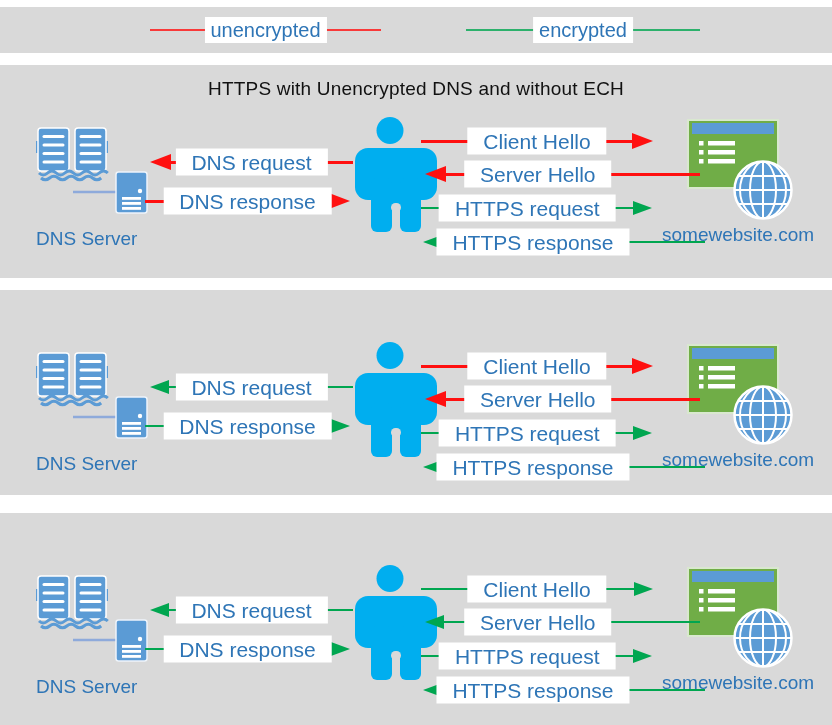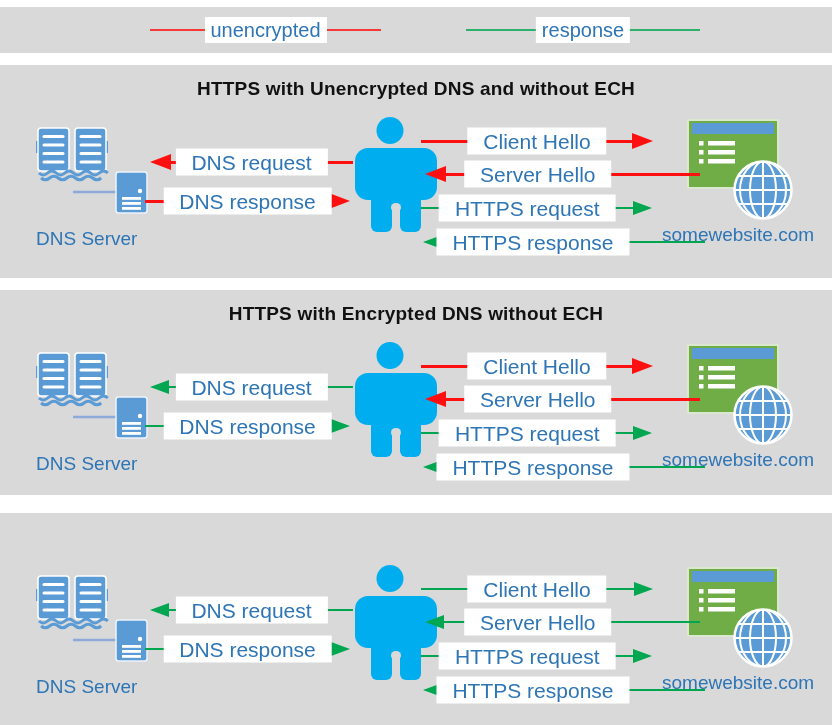--- a/index.html
+++ b/index.html
@@ -9,21 +9,21 @@
   *{box-sizing:border-box;margin:0;padding:0}
   body{width:832px;height:725px;background:#fff;overflow:hidden;
        font-family:"Liberation Sans",sans-serif;}
   .stage{position:relative;width:832px;height:725px;padding-top:7px}
   .panel{position:relative;width:832px;background:var(--panelbg)}
   .legendbar{height:46px;margin-bottom:12px}
   #p1{height:213px;margin-bottom:12px}
   #p2{height:205px;margin-bottom:18px}
   #p3{height:212px}
   .title{position:absolute;top:13px;left:0;width:100%;text-align:center;
-         font-size:19px;font-weight:700;color:#111;letter-spacing:.2px}
+         font-size:19px;font-weight:400;color:#111;letter-spacing:.2px}
   
   .arrow{position:absolute;height:0;color:#000}
   .arrow.unencrypted{color:var(--unencrypted)}
   .arrow.encrypted{color:var(--encrypted)}
   .arrow .line{position:absolute;left:0;right:0;top:-1.5px;height:3px;background:currentColor}
   .arrow.encrypted .line{height:2.4px;top:-1.2px}
   .arrow.right .line{right:12px}
   .arrow.left  .line{left:12px}
   .arrow .head{position:absolute;width:0;height:0;
                border-top:8.5px solid transparent;border-bottom:8.5px solid transparent}
@@ -138,21 +138,21 @@
 
 <div class="stage">
 
   <div class="panel legendbar">
     <div class="leg" id="leg-un">
       <span class="bar"></span>
       <span class="lbl">unencrypted</span>
     </div>
     <div class="leg" id="leg-en">
       <span class="bar"></span>
-      <span class="lbl">response</span>
+      <span class="lbl">encrypted</span>
     </div>
   </div>
 
   <div class="panel" id="p1">
     <div class="title">HTTPS with Unencrypted DNS and without ECH</div>
     <svg class="fig dnsgroup" width="114" height="92">
         <use href="#sym-dns"></use>
       </svg>
     <div class="sidelabel dnslabel">DNS Server</div>
     <svg class="fig person" width="84" height="116">
@@ -189,21 +189,20 @@
       <span class="lbl">HTTPS request</span>
     </div>
     <div class="arrow pos-r4 encrypted left">
       <span class="line"></span>
         <span class="head"></span>
       <span class="lbl">HTTPS response</span>
     </div>
   </div>
 
   <div class="panel" id="p2">
-    <div class="title">HTTPS with Encrypted DNS without ECH</div>
     <svg class="fig dnsgroup" width="114" height="92">
         <use href="#sym-dns"></use>
       </svg>
     <div class="sidelabel dnslabel">DNS Server</div>
     <svg class="fig person" width="84" height="116">
         <use href="#sym-person"></use>
       </svg>
     <svg class="fig website" width="110" height="102">
         <use href="#sym-web"></use>
       </svg>

